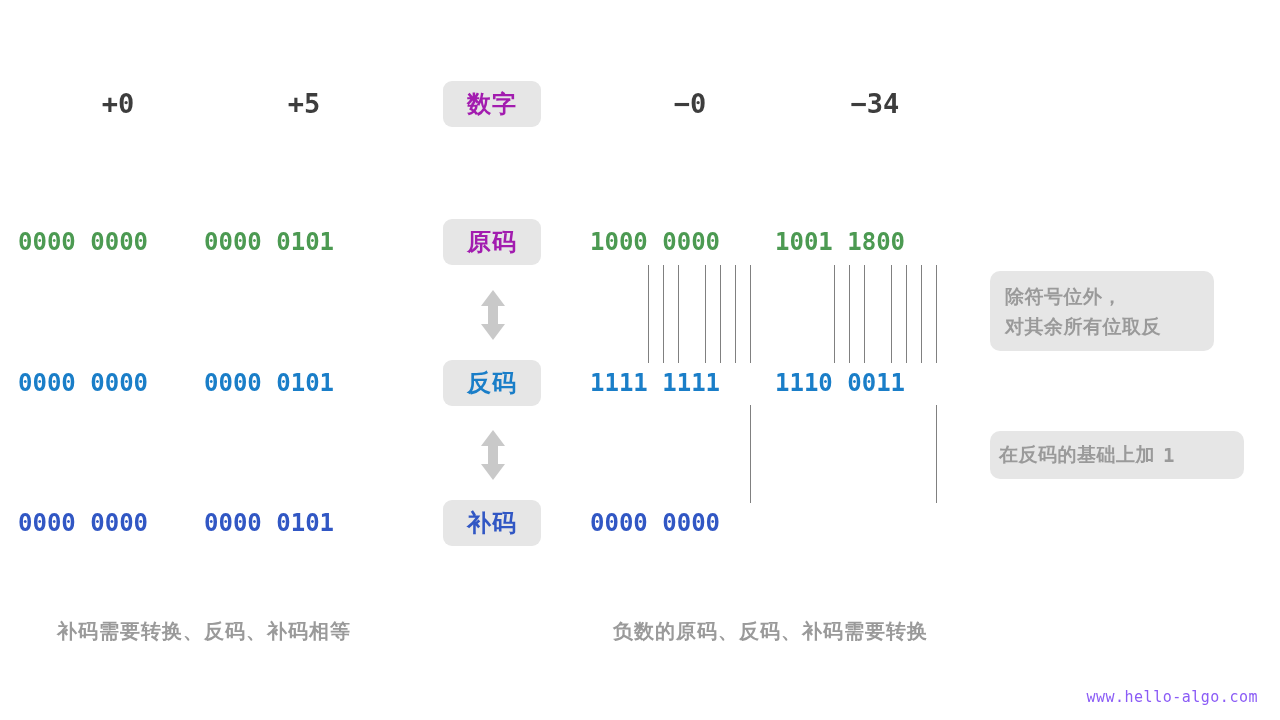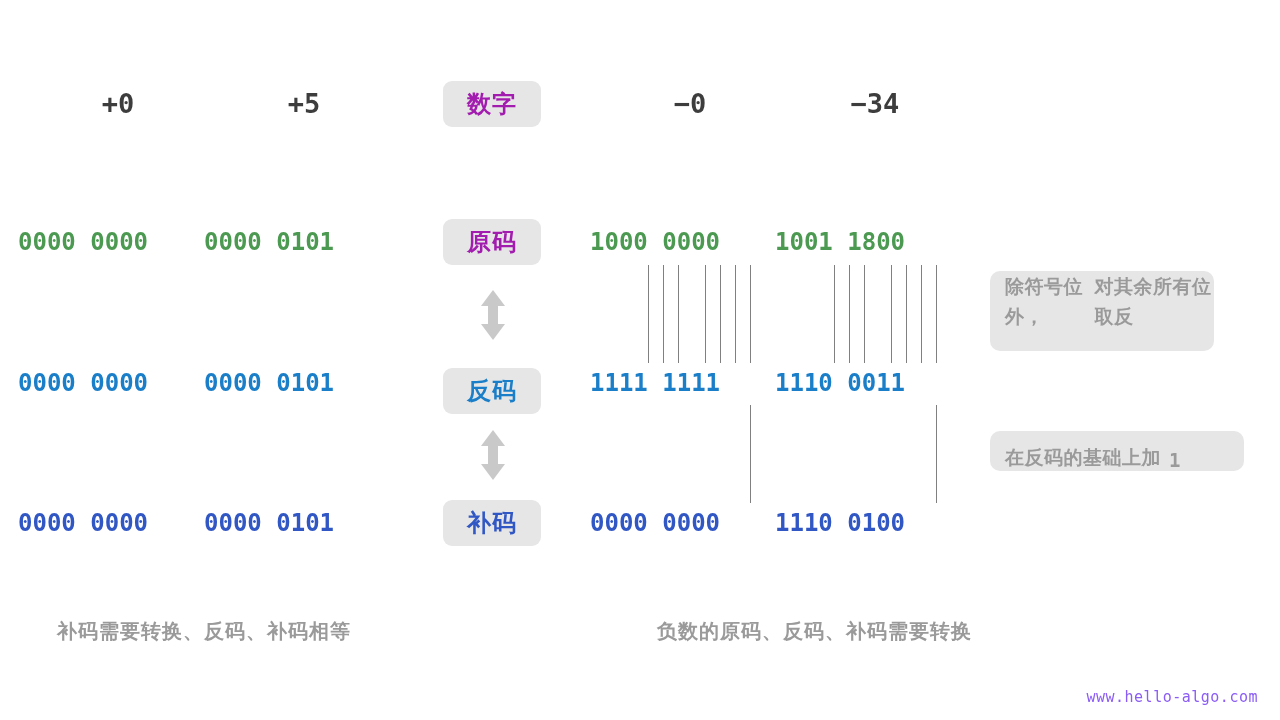--- a/index.html
+++ b/index.html
@@ -45,21 +45,21 @@
     display: flex;
     align-items: center;
     justify-content: center;
     font-family: "DejaVu Sans", "Liberation Sans", sans-serif;
     font-size: 24px;
     font-weight: bold;
     letter-spacing: 1px;
   }
   .pill.row-num  { top: 81px;  color: #a21caf; }
   .pill.row-yuan { top: 219px; color: #a21caf; }
-  .pill.row-fan  { top: 368px; color: #1a7ec8; }
+  .pill.row-fan  { top: 360px; color: #1a7ec8; }
   .pill.row-bu   { top: 500px; color: #3157c4; text-align: right; }
 
   
   .bits {
     position: absolute;
     height: 36px;
     line-height: 36px;
     font-family: "DejaVu Sans Mono", "Liberation Mono", monospace;
     font-size: 24px;
     font-weight: bold;
@@ -113,55 +113,55 @@
     font-weight: bold;
     letter-spacing: 0.5px;
   }
   .note.n1 {
     left: 990px;
     top: 271px;
     width: 224px;
     height: 80px;
     padding: 0;
     display: flex;
-    flex-direction: row;
+    flex-direction: column;
     justify-content: center;
     padding-left: 15px;
     box-sizing: border-box;
   }
   .note.n1 .ln { line-height: 30px; }
   .note.n2 {
     left: 990px;
     top: 431px;
     width: 254px;
-    height: 40px;
+    height: 48px;
     display: flex;
-    align-items: flex-end;
-    padding-left: 15px;
+    align-items: center;
+    padding-left: 9px;
     box-sizing: border-box;
   }
   .note.n2 .mono1 {
     font-family: "DejaVu Sans Mono", "Liberation Mono", monospace;
     margin-left: 8px;
   }
 
   
   .caption {
     position: absolute;
     top: 616px;
     height: 30px;
     line-height: 30px;
     color: #9a9a9a;
     font-family: "DejaVu Sans", "Liberation Sans", sans-serif;
     font-size: 20px;
     font-weight: bold;
     letter-spacing: 1px;
   }
   .caption.left  { left: 57px; }
-  .caption.right { left: 613px; margin-left: 44px; }
+  .caption.right { left: 613px; }
 
   
   .watermark {
     position: absolute;
     right: 22px;
     bottom: 14px;
     color: #8b5cf6;
     font-family: "DejaVu Sans Mono", "Liberation Mono", monospace;
     font-size: 15px;
     letter-spacing: 0.5px;
@@ -188,21 +188,20 @@
   <div class="bits green r-yuan c4">1001 1800</div>
 
   <div class="bits blue r-fan c1">0000 0000</div>
   <div class="bits blue r-fan c2">0000 0101</div>
   <div class="bits blue r-fan c3">1111 1111</div>
   <div class="bits blue r-fan c4">1110 0011</div>
 
   <div class="bits indigo r-bu c1">0000 0000</div>
   <div class="bits indigo r-bu c2">0000 0101</div>
   <div class="bits indigo r-bu c3">0000 0000</div>
-  <div class="bits indigo r-bu c4">1110 0100</div>
 
   <div class="dbl-arrow a1">
     <svg width="30" height="52" viewBox="0 0 30 52">
       <polygon points="15,1 27,17 20,17 20,35 27,35 15,51 3,35 10,35 10,17 3,17" fill="#c9c9c9"></polygon>
     </svg>
   </div>
   <div class="dbl-arrow a2">
     <svg width="30" height="52" viewBox="0 0 30 52">
       <polygon points="15,1 27,17 20,17 20,35 27,35 15,51 3,35 10,35 10,17 3,17" fill="#c9c9c9"></polygon>
     </svg>

